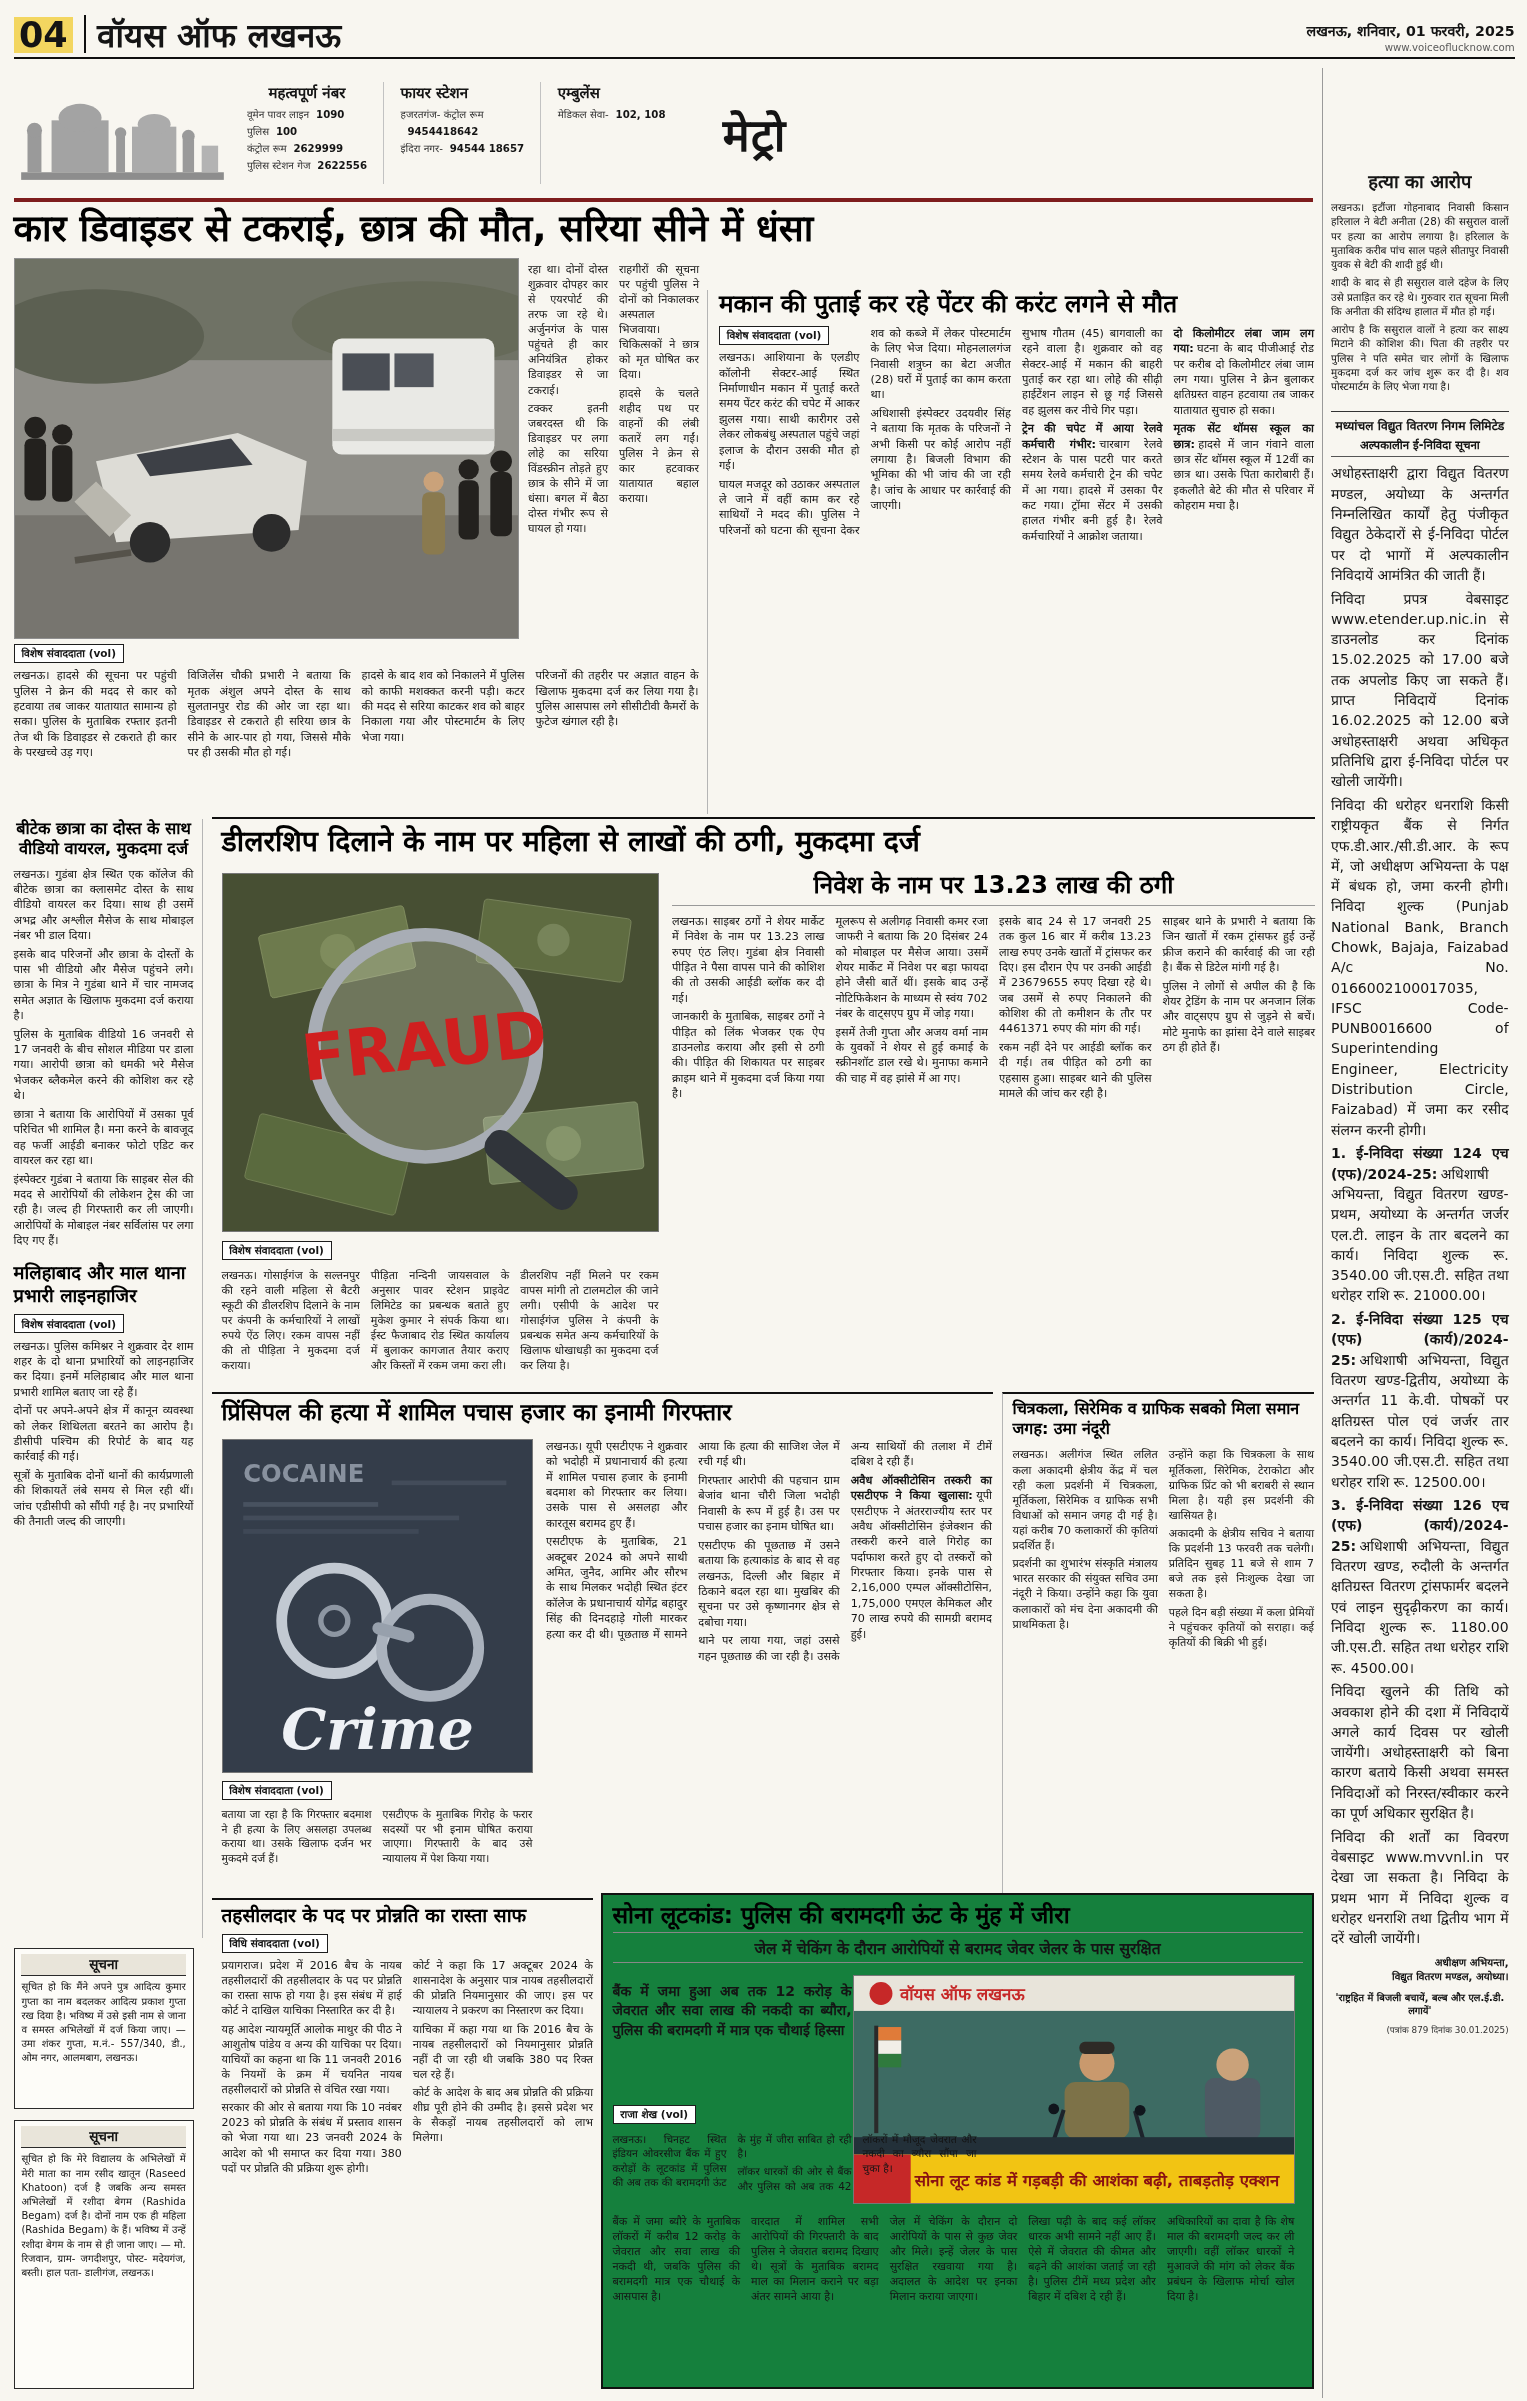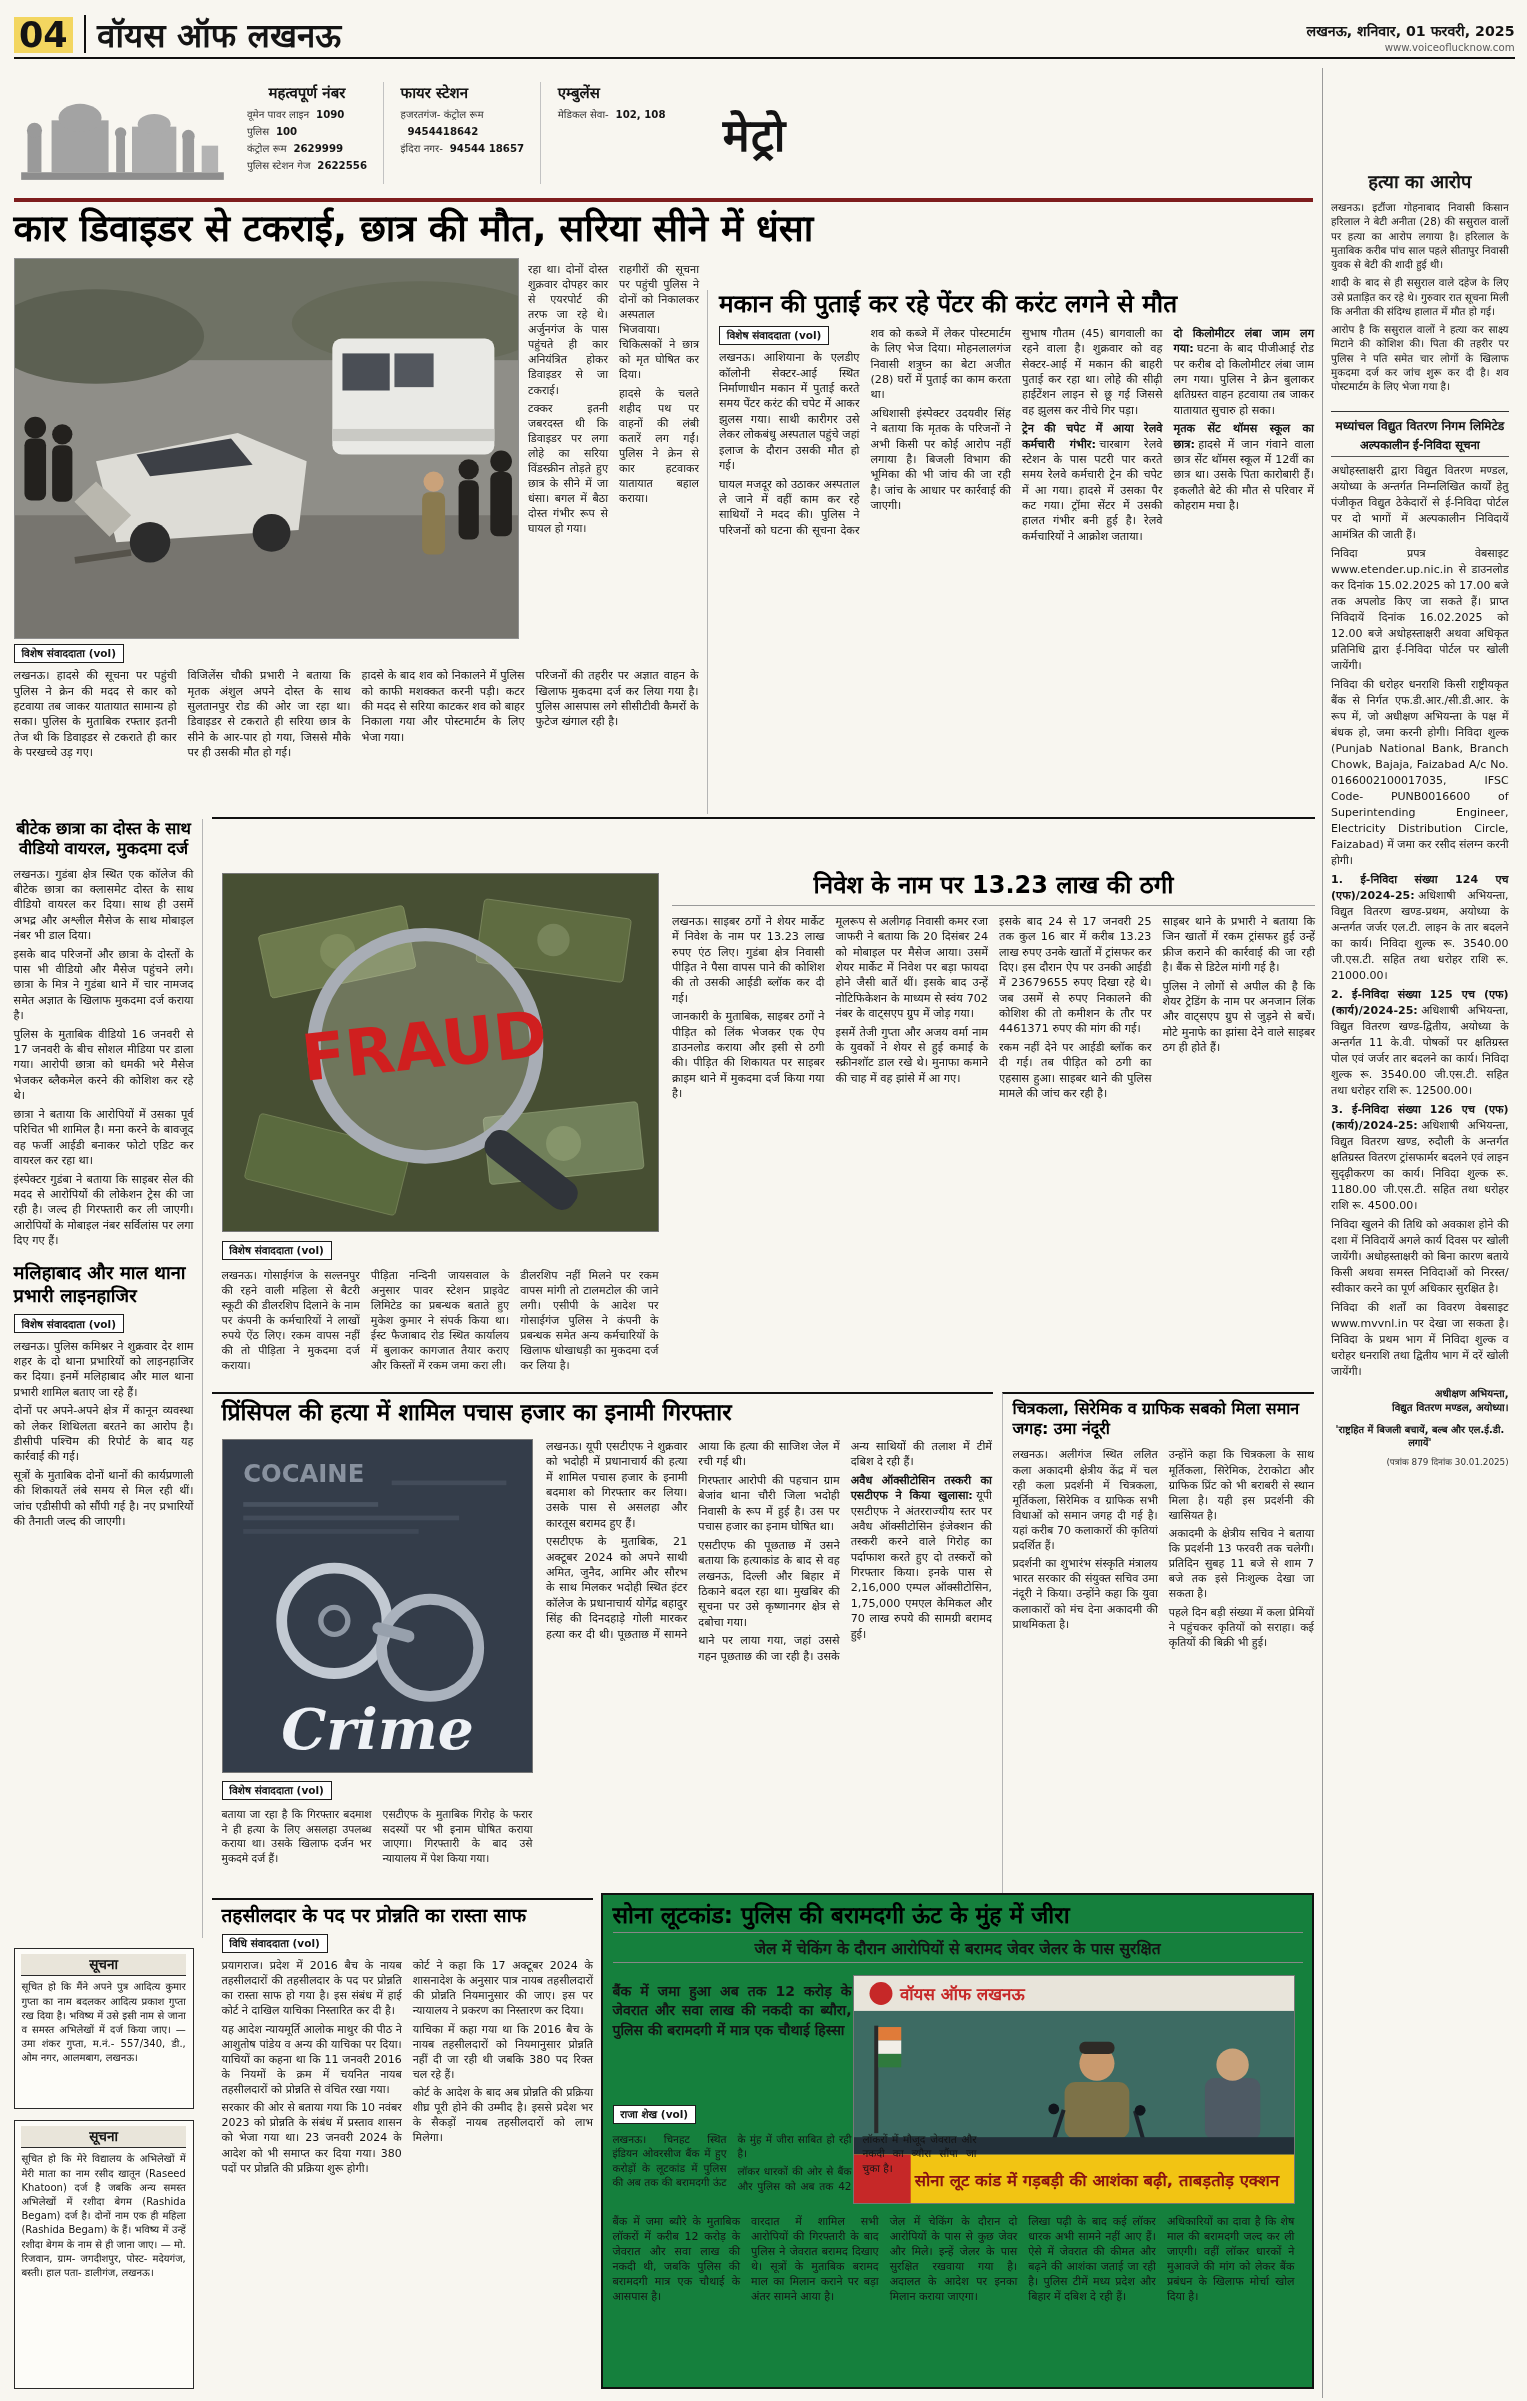--- a/index.html
+++ b/index.html
@@ -99,21 +99,21 @@
   .gold-byline{position:absolute;left:9.5px;top:210px;}
   .gold-top{position:absolute;left:9.5px;top:237px;width:239px;height:73px;font-size:10.5px;}
   .gold-bottom{position:absolute;left:9.5px;top:319px;width:682px;height:160px;font-size:11px;}
   
   .rail{left:1322px;top:68px;width:192px;height:2330px;border-left:0.7px solid #9a9a9a;padding:0 5.4px 0 8.1px;}
   .rail-hl{font-size:18.3px;font-weight:800;text-align:center;margin:100px 0 6.8px;}
   .tender{margin-top:17.6px;border-top:1.4px solid #333;padding-top:6.8px;}
   .tender-h1{font-weight:800;font-size:12.2px;text-align:center;line-height:1.3;}
   .tender-h2{font-weight:800;font-size:11.5px;text-align:center;margin:1.4px 0 6.8px;
              border-bottom:0.7px solid #555;padding-bottom:4.1px;}
-  .tender-body{font-size:11px;line-height:1.45;}
+  .tender-body{font-size:14px;line-height:1.45;}
   .tender-sign{text-align:right;font-weight:700;font-size:10.2px;margin-top:6.8px;}
   .tender-sign2{text-align:right;font-weight:700;font-size:10.2px;}
   .tender-slogan{text-align:center;font-weight:700;font-size:9.8px;margin-top:8.1px;}
   .tender-ref{text-align:right;font-size:8.8px;margin-top:7px;color:#333;}
 </style>
 </head>
 <body>
 
 <div class="page">
 
@@ -282,20 +282,21 @@
   <aside class="abs notice notice1">
     <div class="notice-title">सूचना</div>
     <p class="notice-body">सूचित हो कि मैंने अपने पुत्र आदित्य कुमार गुप्ता का नाम बदलकर आदित्य प्रकाश गुप्ता रख दिया है। भविष्य में उसे इसी नाम से जाना व समस्त अभिलेखों में दर्ज किया जाए। — उमा शंकर गुप्ता, म.नं.- 557/340, डी., ओम नगर, आलमबाग, लखनऊ।</p>
   </aside>
   <aside class="abs notice notice2">
     <div class="notice-title">सूचना</div>
     <p class="notice-body">सूचित हो कि मेरे विद्यालय के अभिलेखों में मेरी माता का नाम रसीद खातून (Raseed Khatoon) दर्ज है जबकि अन्य समस्त अभिलेखों में रशीदा बेगम (Rashida Begam) दर्ज है। दोनों नाम एक ही महिला (Rashida Begam) के हैं। भविष्य में उन्हें रशीदा बेगम के नाम से ही जाना जाए। — मो. रिजवान, ग्राम- जगदीशपुर, पोस्ट- मदेयगंज, बस्ती। हाल पता- डालीगंज, लखनऊ।</p>
   </aside>
 
   <section class="abs fraud">
+    <h2 class="hl fraud-hl">डीलरशिप दिलाने के नाम पर महिला से लाखों की ठगी, मुकदमा दर्ज</h2>
     <figure class="fraud-img">
       <svg viewBox="0 0 645 530" preserveAspectRatio="none" aria-hidden="true">
         <rect width="645" height="530" fill="#474f33"></rect>
         <g transform="rotate(-12 160 120)">
             <rect x="60" y="70" width="220" height="95" rx="6" fill="#6d7a4d" stroke="#8b9768"></rect>
           </g>
         <g transform="rotate(8 480 100)">
             <rect x="380" y="50" width="220" height="95" rx="6" fill="#5f6c41" stroke="#87936a"></rect>
           </g>
         <g transform="rotate(-6 500 400)">

